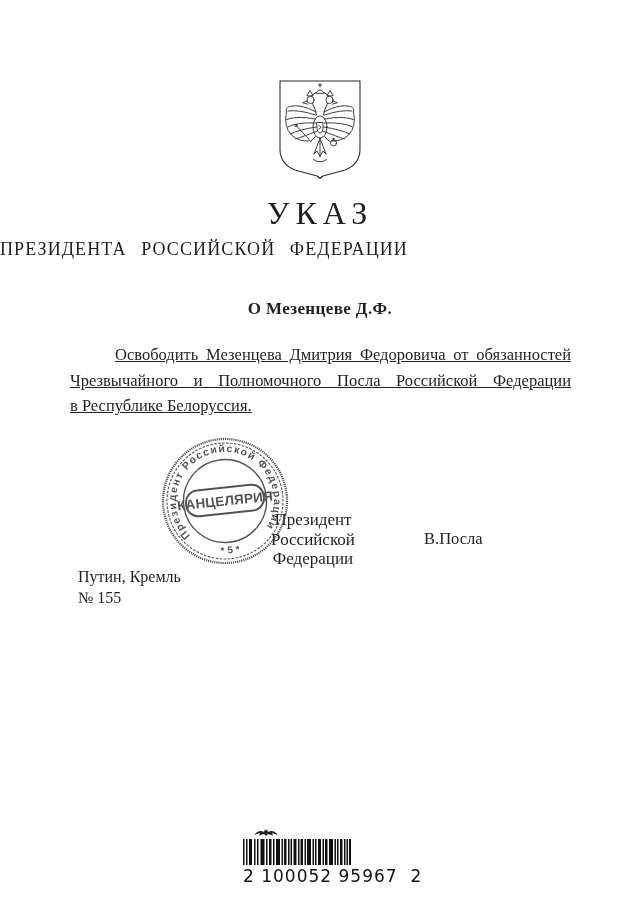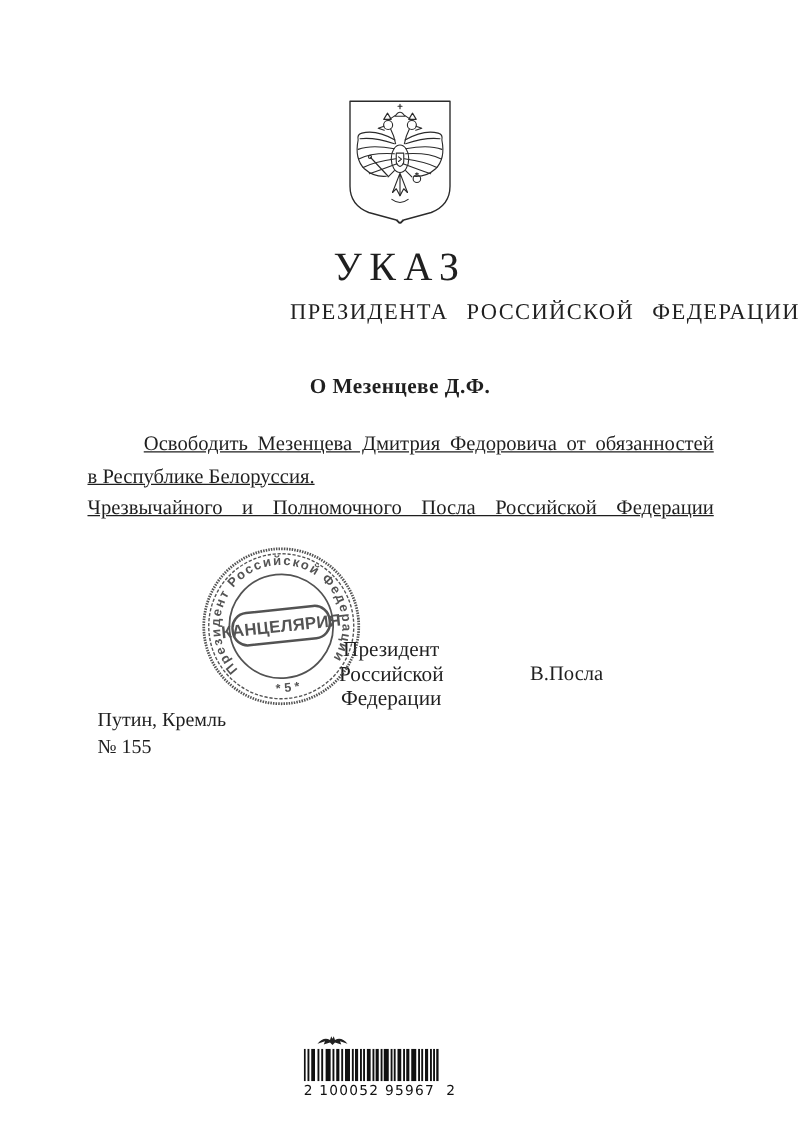--- a/index.html
+++ b/index.html
@@ -15,21 +15,21 @@
 
   .crest { position: absolute; left: 277px; top: 63px; width: 86px; height: 100px; }
   .crest svg { width: 100%; height: 100%; }
 
   .doc-title {
     position: absolute; left: 0; top: 179px; width: 640px;
     text-align: center; font-size: 32px; letter-spacing: 6px; font-weight: 500;
   }
   .doc-subtitle {
     position: absolute; left: 0; top: 223px; width: 640px;
-    text-align: right; font-size: 18px; letter-spacing: 1.1px; word-spacing: 9px;
+    text-align: left; font-size: 18px; letter-spacing: 1.1px; word-spacing: 9px;
   }
   .doc-subject {
     position: absolute; left: 0; top: 283px; width: 640px;
     text-align: center; font-size: 17px; font-weight: bold; letter-spacing: 0.4px;
   }
 
   .doc-body {
     position: absolute; left: 70px; top: 326px; width: 501px;
     font-size: 16.5px; line-height: 25.5px;
   }
@@ -56,21 +56,21 @@
   }
   .stamp svg { width: 100%; height: 100%; }
   .stamp text { fill: #3c3c3c; font-family: "Liberation Sans", "DejaVu Sans", sans-serif; }
   .stamp .ring-stroke { stroke: #3c3c3c; fill: none; }
 
   .barcode-block { position: absolute; left: 243px; top: 809px; width: 110px; }
   .barcode-eagle { position: absolute; left: 10px; top: 0; width: 26px; height: 12px; }
   .barcode-bars { position: absolute; left: 0; top: 14px; width: 108px; height: 26px; }
   .barcode-digits {
     position: absolute; left: 0; top: 41px; width: 110px;
-    text-align: center; font-size: 11px; letter-spacing: 1px;
+    text-align: center; font-size: 17px; letter-spacing: 1px;
     font-family: "DejaVu Sans", sans-serif; white-space: pre; color: #111;
   }
 </style>
 </head>
 <body>
 
 <div class="page">
 
   <div class="crest">
     <svg viewBox="0 0 86 100" fill="none" stroke="#2b2b2b" stroke-width="0.9" stroke-linecap="round" stroke-linejoin="round">
@@ -124,22 +124,22 @@
       <path d="M36.5,80.5 Q43,85.5 49.5,80.5"></path>
     </svg>
   </div>
 
   <div class="doc-title">УКАЗ</div>
   <div class="doc-subtitle">ПРЕЗИДЕНТА РОССИЙСКОЙ ФЕДЕРАЦИИ</div>
   <div class="doc-subject">О Мезенцеве Д.Ф.</div>
 
   <div class="doc-body">
     <div class="line first justify-full">Освободить Мезенцева Дмитрия Федоровича от обязанностей</div>
+    <div class="line justify-full">Чрезвычайного и Полномочного Посла Российской Федерации</div>
     <div class="line">в Республике Белоруссия.</div>
-    <div class="line justify-full">Чрезвычайного и Полномочного Посла Российской Федерации</div>
   </div>
 
   <div class="signature">
     <div>Президент</div>
     <div>Российской Федерации</div>
   </div>
   <div class="signer-name">В.Посла</div>
 
   <div class="stamp">
     <svg viewBox="-65 -65 130 130">

